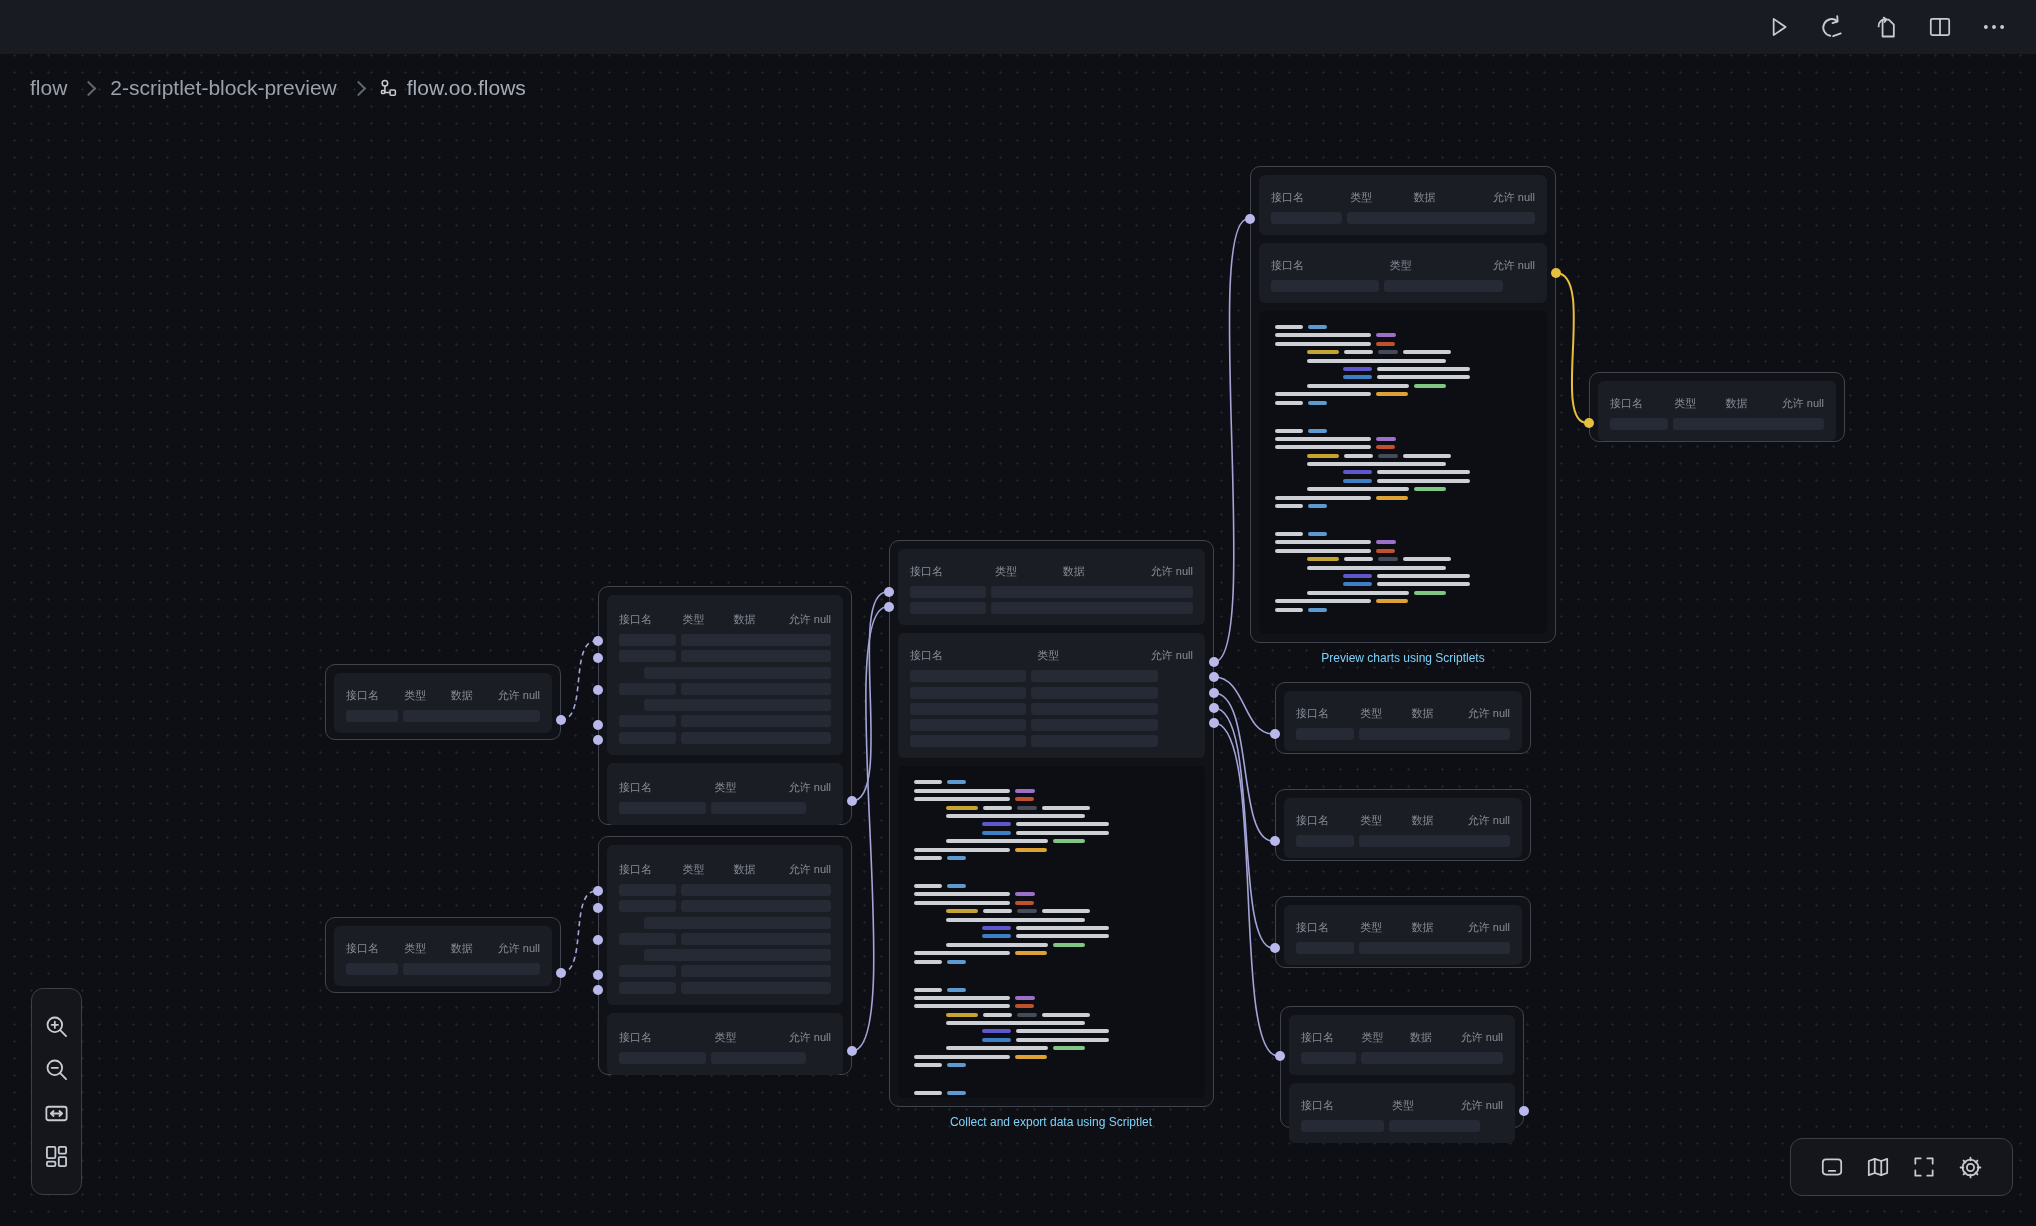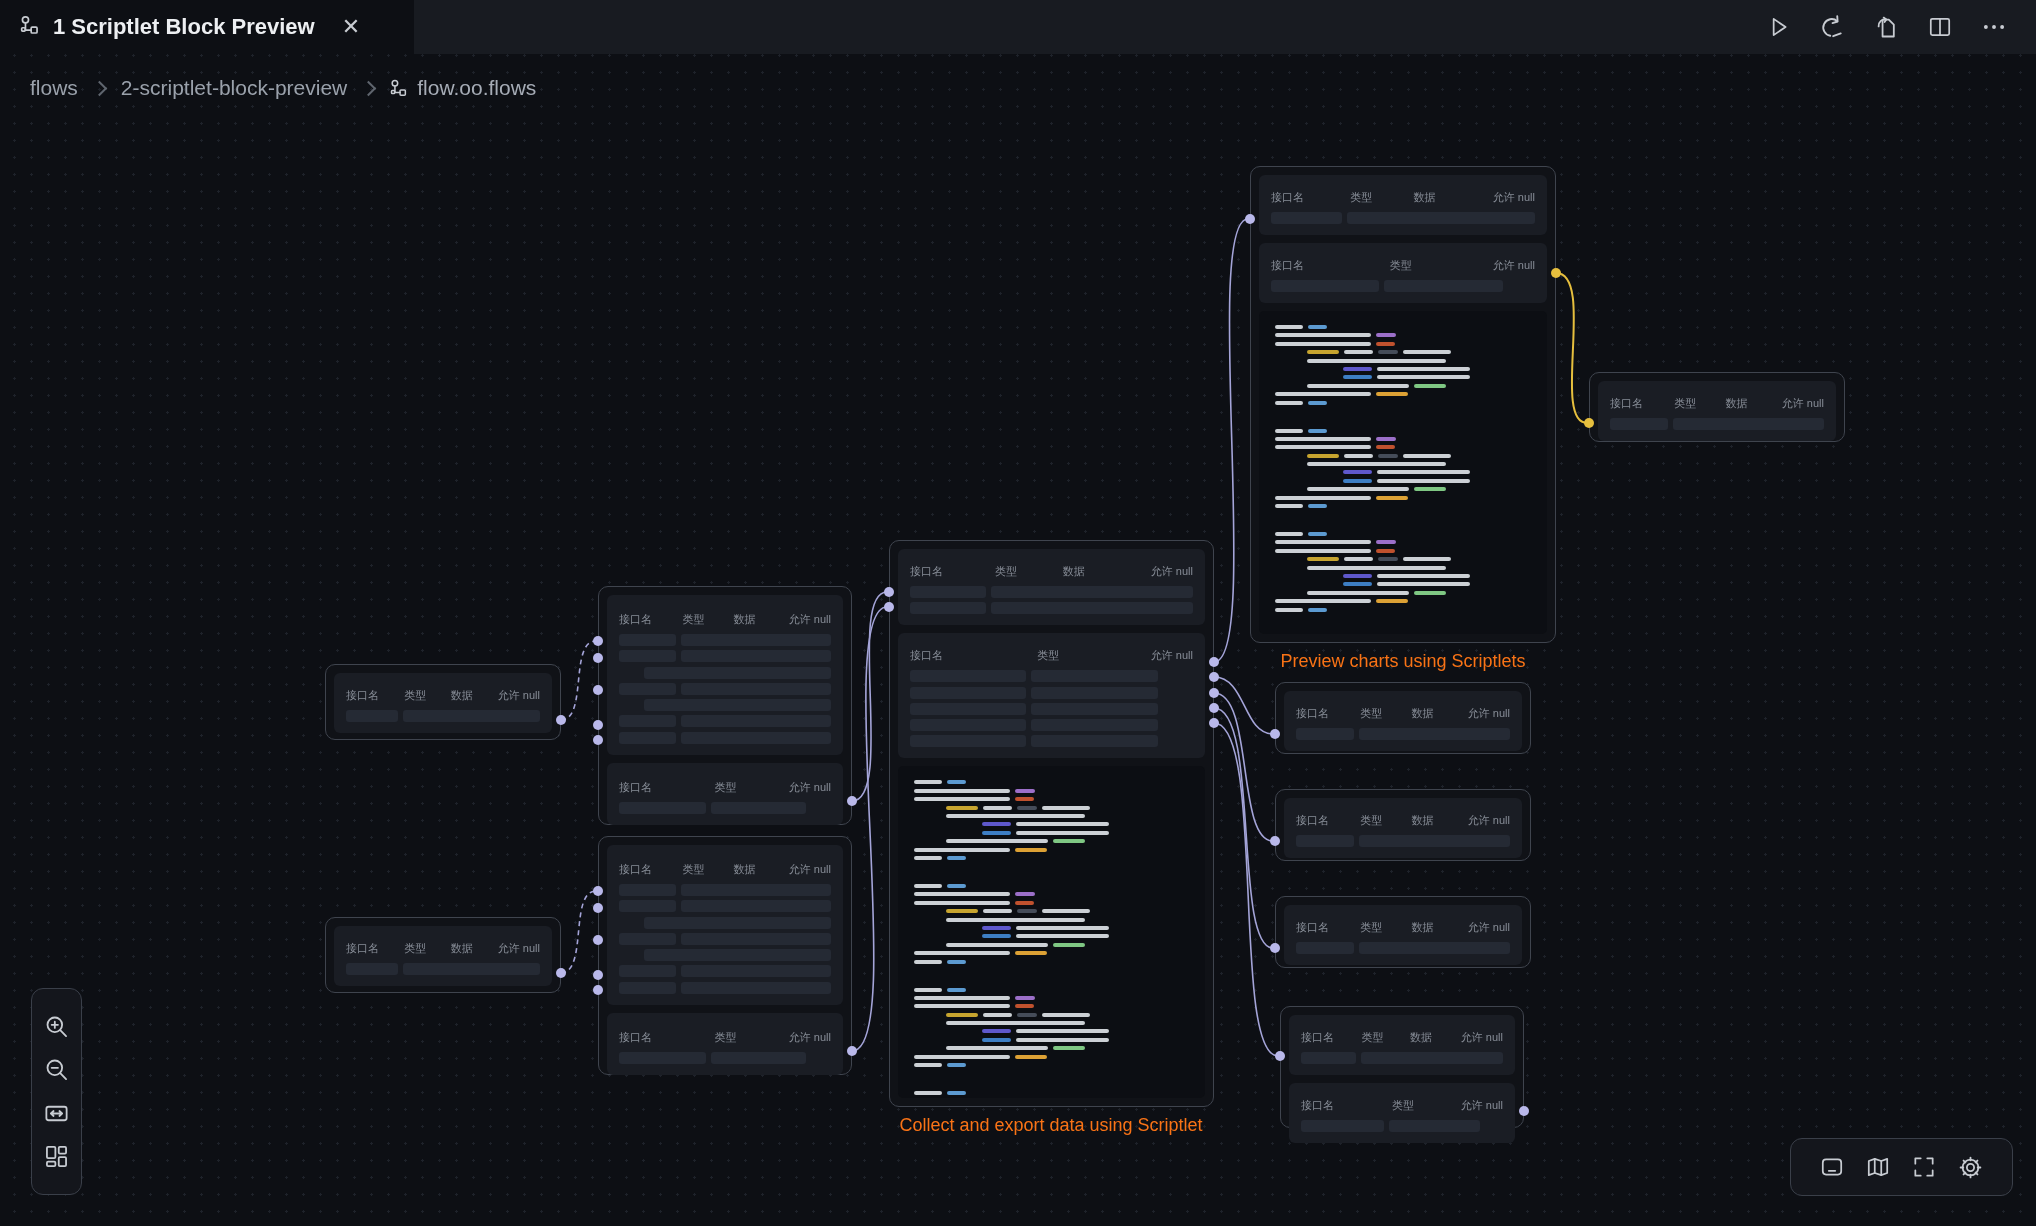--- a/index.html
+++ b/index.html
@@ -45,21 +45,21 @@
   .bx{background:var(--field-bg,#252a34);border-radius:3px;height:12px;}
   .bx.n{flex:0 0 27%;}
   .bx.w{flex:1;}
   .bx.ind{margin-left:12%;flex:1;}
   .bx.t1{flex:0 0 41%;}
   .bx.t2{flex:0 0 45%;}
   .code{background:var(--code-bg,#0c0e13);border-radius:5px;flex:1;overflow:hidden;padding:14px 16px;box-sizing:border-box;}
   .code-block{margin-bottom:24px;}
   .code-row{display:flex;gap:5px;height:4px;margin-bottom:4.4px;}
   .code-row span{height:4px;border-radius:2px;flex:0 0 auto;}
-  .caption{position:absolute;font-size:18px;color:#f97316;z-index:2;transform:translateX(-50%);white-space:nowrap;}
+  .caption{position:absolute;font-size:12px;color:#7dd3fc;z-index:2;transform:translateX(-50%);white-space:nowrap;}
   
   #node-input-a{left:325px;top:664px;width:236px;height:76px;}
   #node-input-b{left:325px;top:917px;width:236px;height:76px;}
   #node-merge-a{left:598px;top:586px;width:254px;height:239px;}
   #node-merge-b{left:598px;top:836px;width:254px;height:239px;}
   #node-collect{left:889px;top:540px;width:325px;height:567px;}
   #node-preview{left:1250px;top:166px;width:306px;height:477px;}
   #node-out-1{left:1275px;top:682px;width:256px;height:72px;}
   #node-out-2{left:1275px;top:789px;width:256px;height:72px;}
   #node-out-3{left:1275px;top:896px;width:256px;height:72px;}
@@ -69,32 +69,20 @@
   
   .panel{position:absolute;background:#14161c;border:1.5px solid #3a3f49;border-radius:12px;display:flex;align-items:center;justify-content:space-evenly;z-index:6;box-sizing:border-box;}
   .panel .pbtn{display:flex;align-items:center;justify-content:center;cursor:pointer;}
   #zoom-panel{left:31px;top:988px;width:51px;height:207px;flex-direction:column;padding:8px 0;}
   #view-panel{left:1790px;top:1138px;width:223px;height:58px;flex-direction:row;padding:0 8px;}
 </style>
 </head>
 <body>
 
 <div class="topbar">
-  <div class="tab">
-    <span>
-      <svg class="ic" width="20" height="20" viewBox="0 0 19 19">
-        <circle cx="5.2" cy="4.6" r="2.9"></circle>
-        <path d="M5.2 7.5 V14.3 H10.6"></path>
-        <rect x="10.6" y="11.5" width="5.6" height="5.6" rx="1"></rect>
-        <rect x="1.6" y="12.1" width="3.3" height="3.3" rx="0.8"></rect>
-      </svg>
-    </span>
-    <span class="tab-title">1 Scriptlet Block Preview</span>
-    <span class="tab-close">✕</span>
-  </div>
   <div class="tb-actions">
     <span class="tb-btn">
       <svg class="ic" width="26" height="26" viewBox="0 0 24 24">
           <path d="M8 4.5 L19 12 L8 19.5 Z"></path>
         </svg>
     </span>
     <span class="tb-btn">
       <svg class="ic" width="28" height="28" viewBox="0 0 24 24">
         <path d="M10.5 19.5 A7.2 7.2 0 1 1 16.5 7"></path>
         <path d="M16.5 2.8 L16.8 7.3 L12.4 8.6"></path>
@@ -120,21 +108,21 @@
           <circle cx="12" cy="12" r="1.8"></circle>
           <circle cx="19.5" cy="12" r="1.8"></circle>
       </svg>
     </span>
   </div>
 </div>
 
 <div class="canvas"></div>
 
 <div class="breadcrumb">
-  <span class="crumb">flows</span>
+  <span class="crumb">flow</span>
   <span class="crumb-sep"></span>
   <span class="crumb">2-scriptlet-block-preview</span>
   <span class="crumb-sep"></span>
   <span class="crumb-file">
     <svg class="ic" width="18" height="18" viewBox="0 0 19 19">
       <circle cx="5.2" cy="4.6" r="2.9"></circle>
       <path d="M5.2 7.5 V14.3 H10.6"></path>
       <rect x="10.6" y="11.5" width="5.6" height="5.6" rx="1"></rect>
       <rect x="1.6" y="12.1" width="3.3" height="3.3" rx="0.8"></rect>
     </svg>

